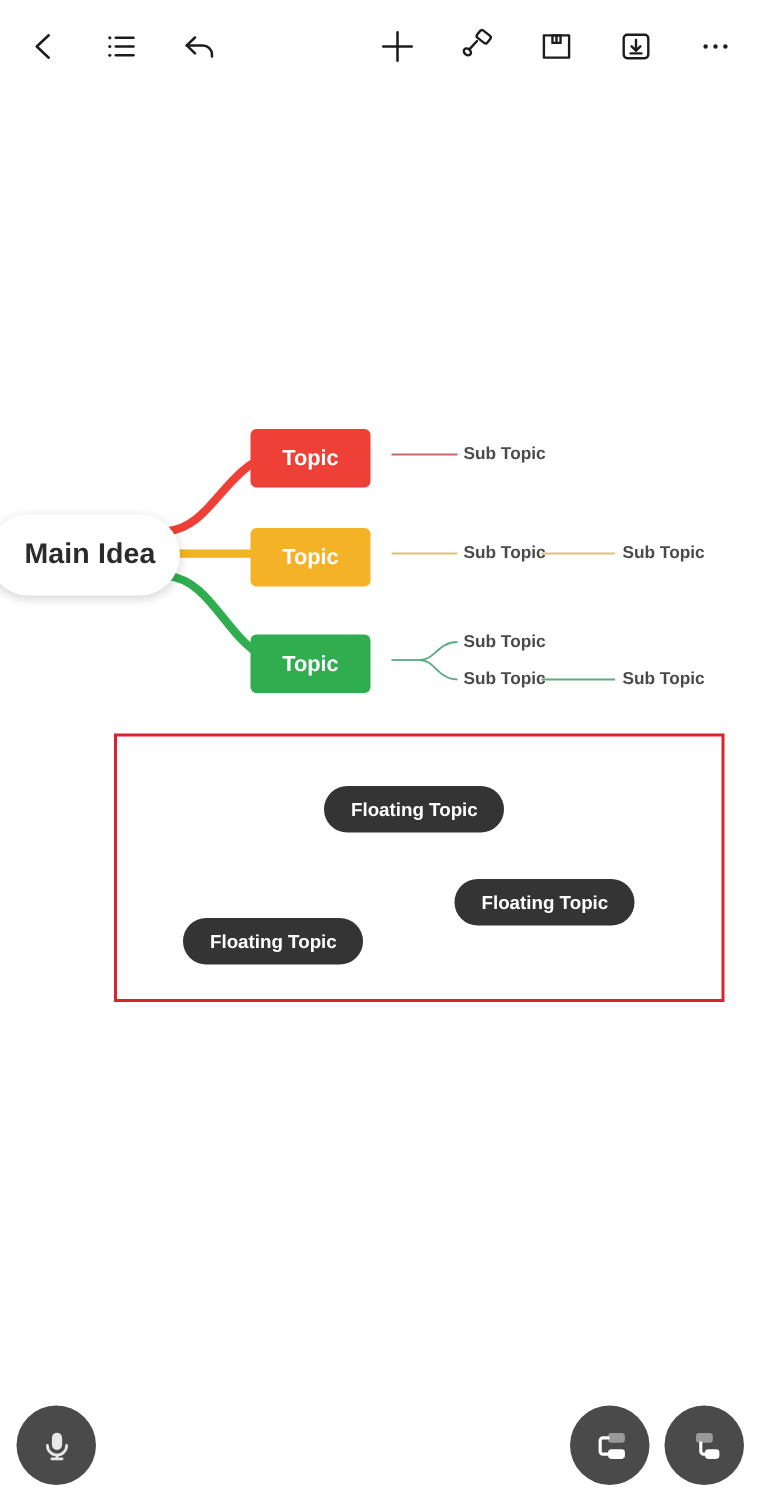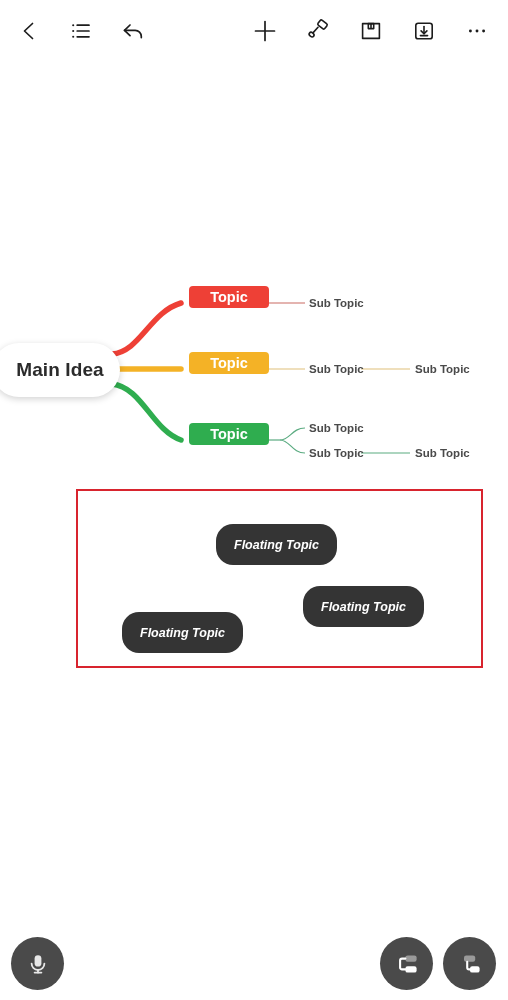--- a/index.html
+++ b/index.html
@@ -90,26 +90,26 @@
     box-shadow: 0 2px 7px rgba(0,0,0,0.18);
     color: #2b2b2b;
     font-size: 19px;
     font-weight: bold;
     letter-spacing: 0.1px;
     padding-left: 8px;
   }
 
   .topic-node {
     width: 80px;
-    height: 22px;
+    height: 39px;
     border-radius: 4px;
     color: #ffffff;
     font-size: 14.5px;
     font-weight: bold;
-    left: 189px;
+    left: 167px;
   }
   .topic-red    { top: 224px; background: #ee4036; }
   .topic-yellow { top: 290px; background: #f4b226; }
   .topic-green  { top: 361px; background: #2fad4f; }
 
   .subtopic-node {
     color: #4a4a4a;
     font-size: 11.5px;
     font-weight: bold;
     height: 16px;
@@ -131,29 +131,28 @@
   }
 
   
   .floating-node {
     position: absolute;
     background: #343434;
     color: #ffffff;
     border-radius: 17px;
     font-size: 12.5px;
     font-weight: bold;
-    height: 41px;
+    height: 31px;
     display: flex;
     align-items: center;
     justify-content: center;
     padding: 0 18px;
     box-sizing: border-box;
     cursor: pointer;
     white-space: nowrap;
-    font-style: italic;
   }
 
   
   .fab-bar {
     position: absolute;
     left: 0;
     bottom: 0;
     width: 508px;
     height: 68px;
   }

